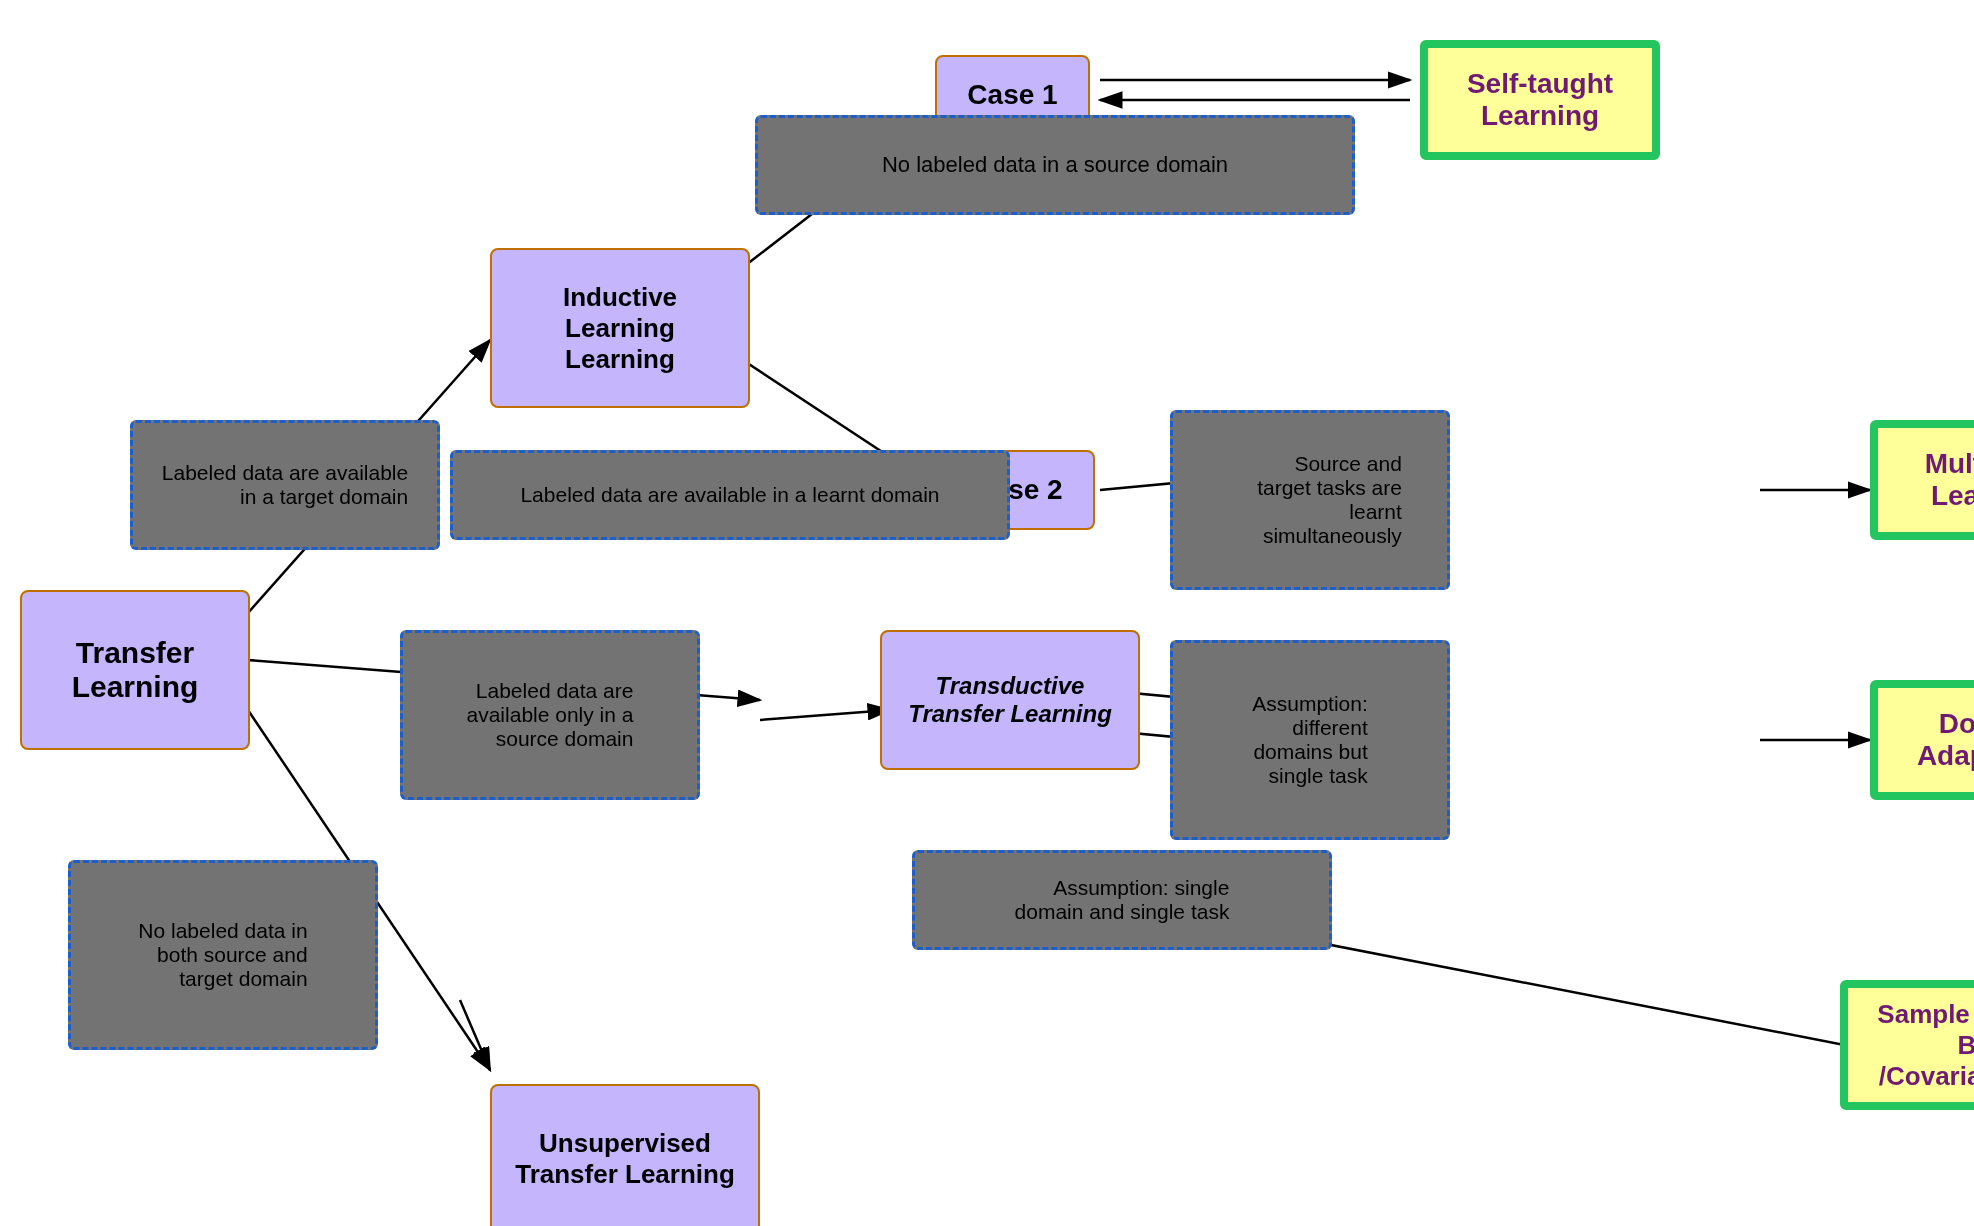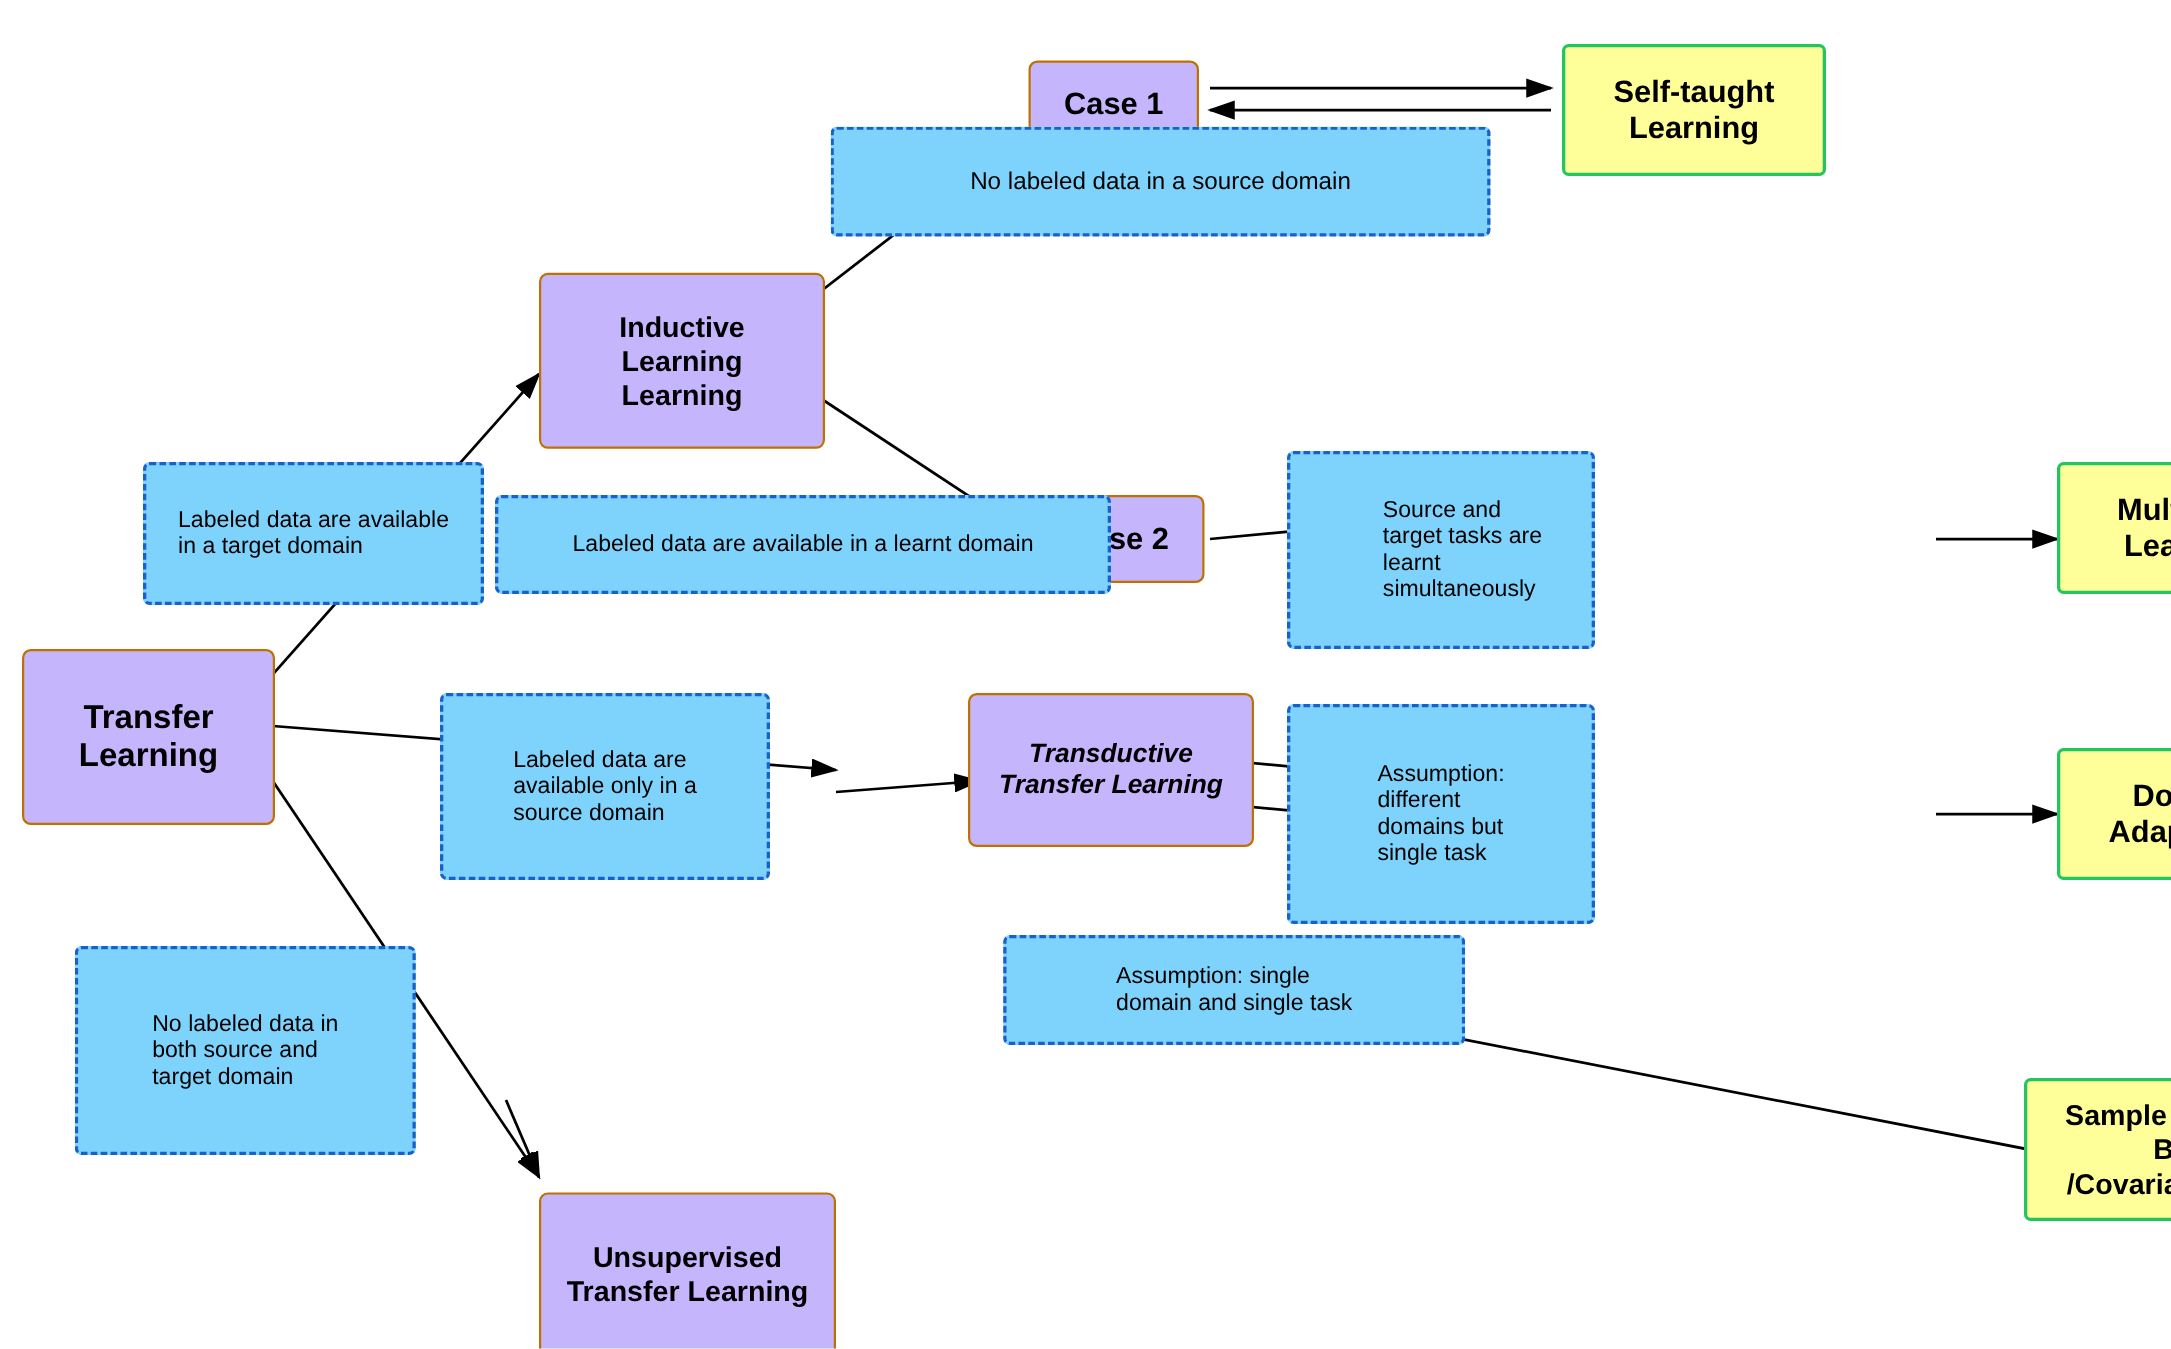--- a/index.html
+++ b/index.html
@@ -25,37 +25,37 @@
       background: #c4b5fd;
       border: 2.5px solid #c07000;
       border-radius: 8px;
       color: #000;
       font-size: 26px;
       padding: 10px 14px;
     }
 
     .yellow-box {
       background: #ffff99;
-      border: 3px solid #22c55e;
+      border: 8px solid #22c55e;
       border-radius: 6px;
-      color: #000000;
+      color: #701a75;
       font-size: 28px;
       font-weight: bold;
       padding: 26px 16px;
     }
 
     .dashed-box {
-      background: #7dd3fc;
+      background: #737373;
       border: 3px dashed #1a5fcc;
       border-radius: 6px;
       color: #000;
       font-size: 21px;
       font-weight: normal;
       padding: 10px 22px;
-      text-align: left;
+      text-align: right;
     }
 
     svg.arrows {
       position: absolute;
       top: 0;
       left: 0;
       width: 1974px;
       height: 1226px;
       pointer-events: none;
     }

